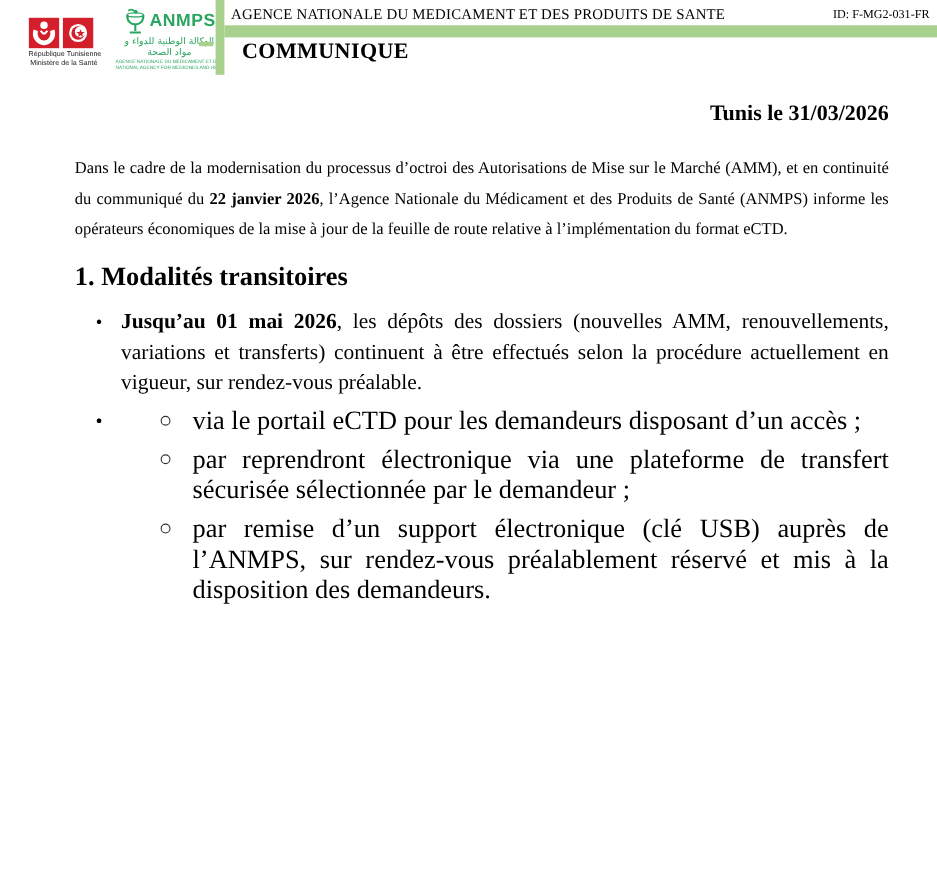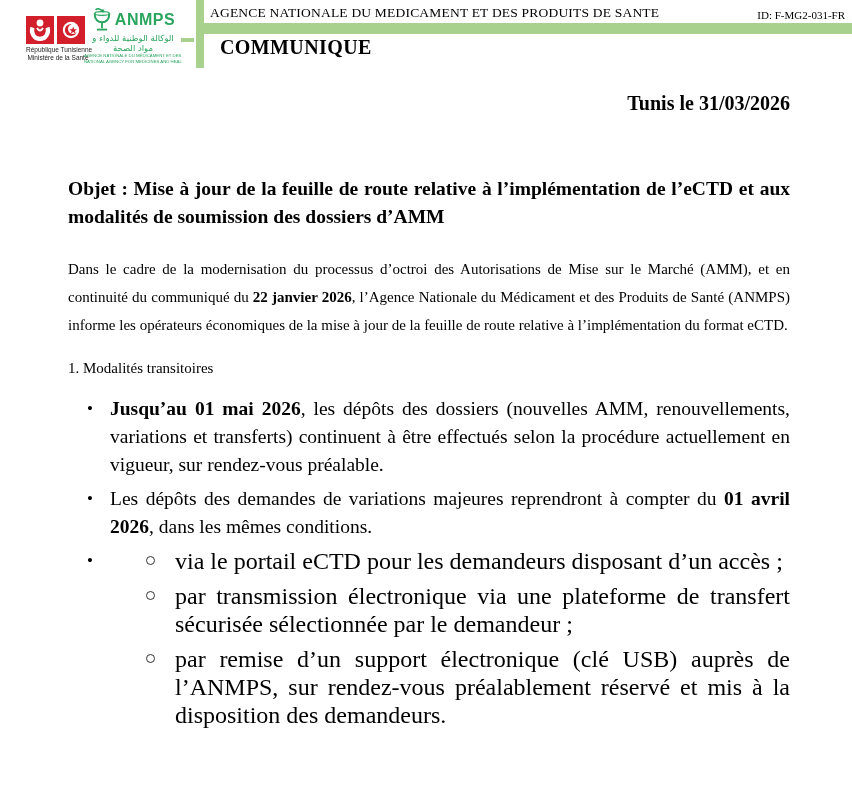--- a/index.html
+++ b/index.html
@@ -6,39 +6,39 @@
   .page{
     position:relative;width:852px;height:795px;overflow:hidden;background:#fff;
     font-family:"Liberation Serif","DejaVu Serif",serif;color:#000;
   }
   
   .hdr{position:relative;height:70px;}
   .gov-block{position:absolute;left:26px;top:16px;width:64px;}
   .gov-squares{display:flex;gap:3px;}
   .gov-squares svg{display:block;}
   .gov-text{margin-top:2px;font-family:"Liberation Sans",sans-serif;font-size:6.5px;line-height:7.5px;color:#222;text-align:center;white-space:nowrap;}
-  .anmps-block{position:absolute;left:84px;top:7px;width:98px;text-align:center;}
+  .anmps-block{position:absolute;left:105px;top:7px;width:98px;text-align:center;}
   .anmps-top{display:flex;align-items:center;justify-content:center;gap:2px;}
   .anmps-acronym{font-family:"Liberation Sans",sans-serif;font-weight:bold;font-size:16px;color:#2aa55f;letter-spacing:.5px;}
   .anmps-arabic{font-family:"DejaVu Sans",sans-serif;font-size:8.5px;color:#2aa55f;line-height:10px;margin-top:1px;}
   .anmps-tiny{font-family:"Liberation Sans",sans-serif;font-size:4.3px;line-height:5.5px;color:#2aa55f;white-space:nowrap;overflow:hidden;}
   .vbar{position:absolute;left:196px;top:0;width:8px;height:68px;background:#a9d18e;}
   .connector{position:absolute;left:181px;top:38px;width:13px;height:4px;background:#a9d18e;}
   .head-right{position:absolute;left:204px;right:0;top:0;}
-  .head-row1{display:flex;justify-content:space-between;align-items:flex-end;padding:5px 7px 0 6px;}
+  .head-row1{display:flex;justify-content:space-between;align-items:center;padding:5px 7px 0 6px;}
   .agency-title{font-size:13.5px;letter-spacing:.2px;}
   .doc-id{font-size:11px;}
   .green-band{height:11px;background:#a9d18e;margin-top:2px;}
   .doc-type{font-size:20px;font-weight:bold;letter-spacing:.4px;padding-left:16px;margin-top:2px;}
   
-  .doc-body{padding:0 62px 0 68px;}
+  .doc-body{padding:0 44px 0 68px;}
   .date-line{margin:22px 0 0 0;text-align:right;font-weight:bold;font-size:20px;}
   .subject{margin:60px 0 0 0;font-weight:bold;font-size:19.5px;line-height:28px;text-align:justify;}
   .para{margin:24px 0 0 0;font-size:15px;line-height:28px;text-align:justify;}
-  .section-title{margin:15px 0 0 0;font-size:15px;font-weight:normal;line-height:28px;}
+  .section-title{margin:15px 0 0 0;font-size:24px;font-weight:bold;line-height:28px;}
   ul.blist{list-style:none;margin:13px 0 0 0;padding:0;}
   ul.blist li{position:relative;padding-left:42px;margin-bottom:6px;font-size:19.5px;line-height:28px;text-align:justify;}
   ul.blist li .marker{position:absolute;left:19px;top:0;font-size:17px;}
   ul.sublist{list-style:none;margin:2px 0 0 0;padding:0;}
   ul.sublist li{position:relative;padding-left:107px;margin-bottom:7px;font-size:24px;line-height:28px;text-align:justify;}
   ul.sublist li .omarker{position:absolute;left:78px;top:9px;width:7px;height:7px;border:1.4px solid #333;border-radius:50%;}
   b{font-weight:bold;}
 </style>
 </head>
 <body>
@@ -95,48 +95,46 @@
         <span class="doc-id">ID: F-MG2-031-FR</span>
       </div>
       <div class="green-band"></div>
       <div class="doc-type">COMMUNIQUE</div>
     </div>
   </div>
 
   <div class="doc-body">
     <p class="date-line">Tunis le 31/03/2026</p>
 
-    <p class="subject"><b>Objet : Mise à jour de la feuille de route relative à l’implémentation de l’eCTD et aux modalités de soumission des dossiers d’AMM</b></p>
 
     <p class="para"><span>Dans le cadre de la modernisation du processus d’octroi des Autorisations de Mise sur le Marché (AMM), et en continuité du communiqué du </span><b>22 janvier 2026</b><span>, l’Agence Nationale du Médicament et des Produits de Santé (ANMPS) informe les opérateurs économiques de la mise à jour de la feuille de route relative à l’implémentation du format eCTD.</span></p>
 
     <p class="section-title">1. Modalités transitoires</p>
 
     <ul class="blist">
       <li>
         <span class="marker">•</span>
         <span><b>Jusqu’au 01 mai 2026</b><span>, les dépôts des dossiers (nouvelles AMM, renouvellements, variations et transferts) continuent à être effectués selon la procédure actuellement en vigueur, sur rendez-vous préalable.</span></span>
       </li>
       <li>
         <span class="marker">•</span>
-        <span><span>Les dépôts des demandes de variations majeures reprendront à compter du </span><b>01 avril 2026</b><span>, dans les mêmes conditions.</span></span>
       </li>
       <li>
         <span class="marker">•</span>
       </li>
     </ul>
 
     <ul class="sublist">
       <li>
         <span class="omarker"></span>
         <span><span>via le portail eCTD pour les demandeurs disposant d’un accès ;</span></span>
       </li>
       <li>
         <span class="omarker"></span>
-        <span><span>par transmission électronique via une plateforme de transfert sécurisée sélectionnée par le demandeur ;</span></span>
+        <span><span>par reprendront électronique via une plateforme de transfert sécurisée sélectionnée par le demandeur ;</span></span>
       </li>
       <li>
         <span class="omarker"></span>
         <span><span>par remise d’un support électronique (clé USB) auprès de l’ANMPS, sur rendez-vous préalablement réservé et mis à la disposition des demandeurs.</span></span>
       </li>
     </ul>
 
   </div>
 
 </div>

